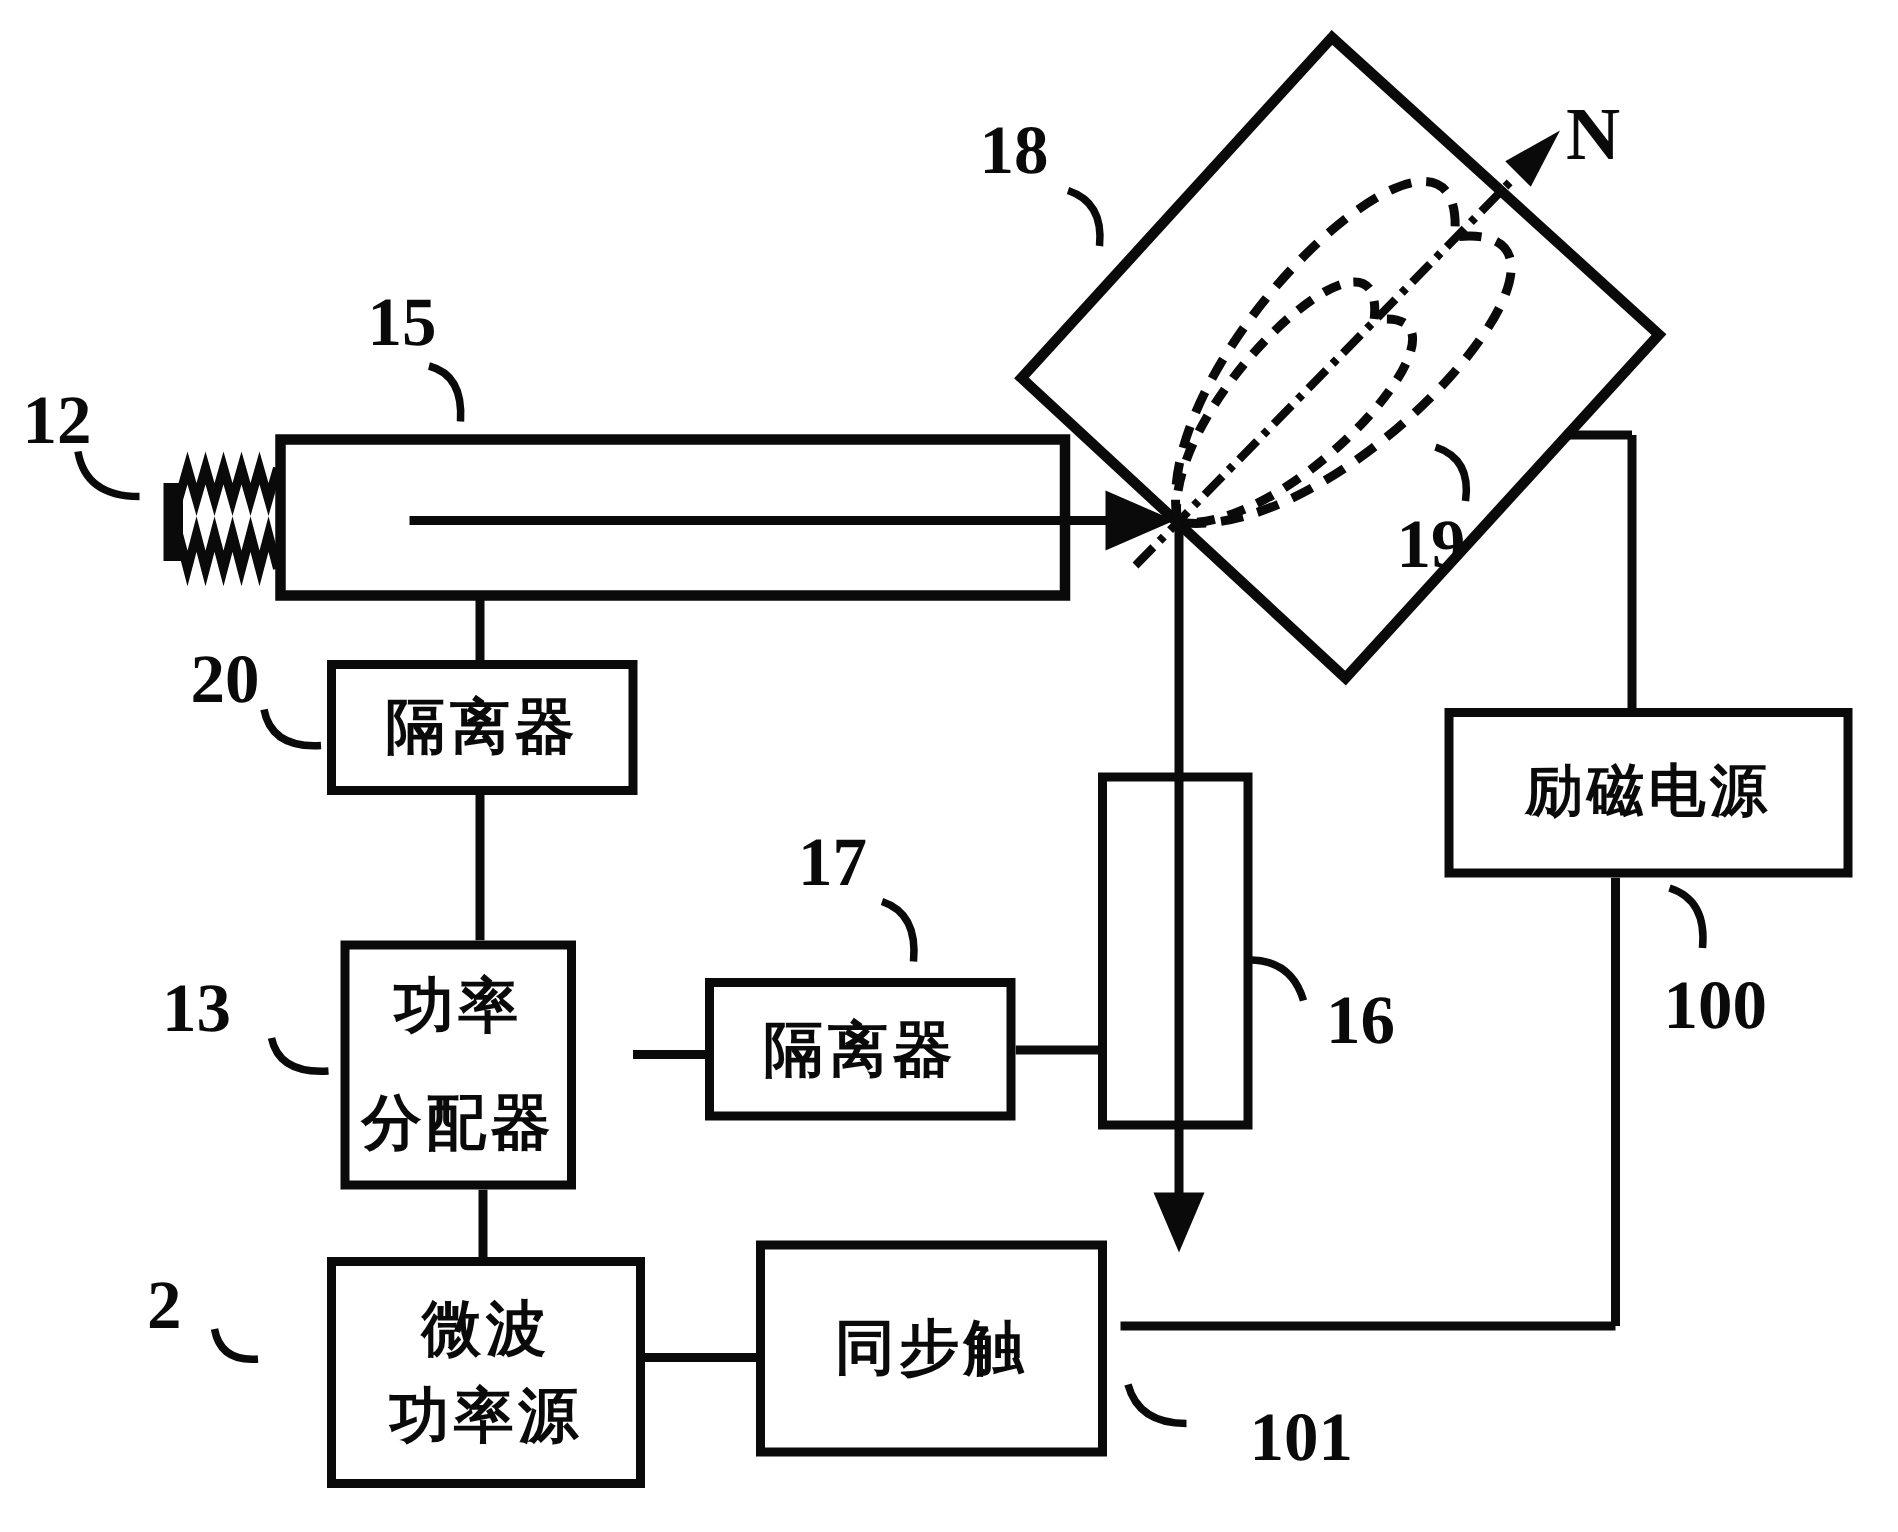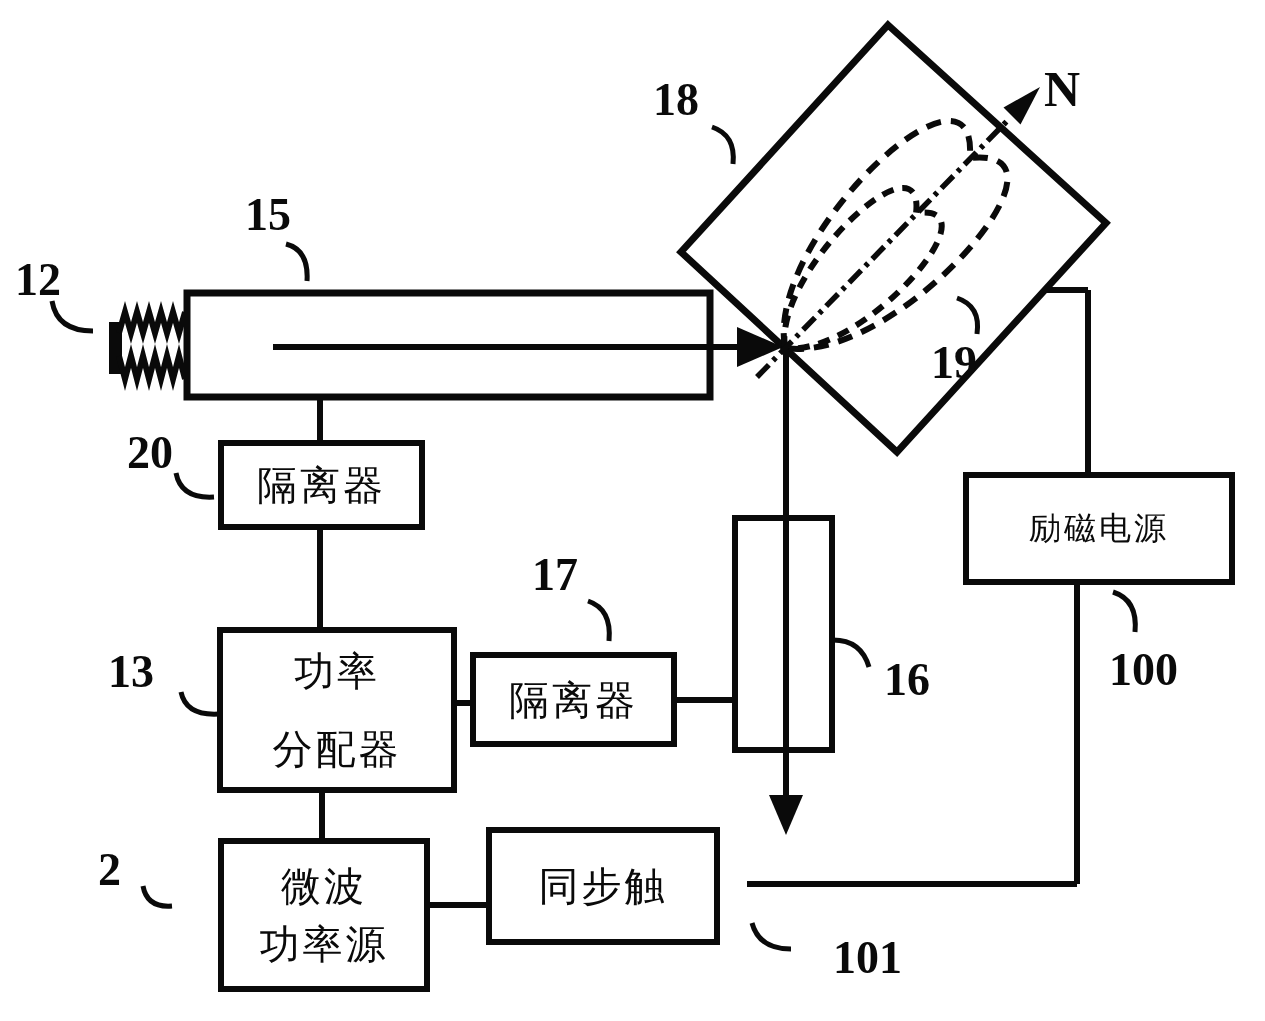--- a/index.html
+++ b/index.html
@@ -4,30 +4,30 @@
 <style>
   html,body{margin:0;padding:0;background:#fff;}
   #canvas{
     position:relative;width:1265px;height:1021px;background:#ffffff;
     font-family:"Liberation Sans",sans-serif;overflow:hidden;
   }
   #diagram-svg{position:absolute;left:0;top:0;}
   .block{
     position:absolute;box-sizing:border-box;border:6px solid #0a0a0a;background:#ffffff;
     display:flex;flex-direction:column;align-items:center;justify-content:center;
-    font-weight:normal;color:#0a0a0a;text-align:right;
+    font-weight:bold;color:#0a0a0a;text-align:right;
     font-family:"Liberation Sans",sans-serif;
   }
   .block .ln{line-height:1.45;letter-spacing:3px;white-space:nowrap;}
   .ref{
     position:absolute;font-family:"Liberation Serif",serif;font-weight:bold;
     color:#0a0a0a;line-height:1;white-space:nowrap;
   }
   .fs40{font-size:40px;}
-  .fs38{font-size:32px;}
+  .fs38{font-size:38px;}
   .fs46{font-size:46px;text-align:center;}
   .fs50{font-size:50px;}
 </style>
 </head>
 <body>
 
 <div id="canvas">
 
   <svg id="diagram-svg" width="1265" height="1021" viewBox="0 0 1265 1021">
 
@@ -76,39 +76,39 @@
       <path d="M957,298 Q981,306 977,334"></path>
       <path d="M1113,592 Q1138,600 1135,632"></path>
       <path d="M752,923 Q759,949 791,949"></path>
     </g>
   </svg>
 
   <div class="block fs40" style="left:218px;top:440px;width:207px;height:90px;">
     <div class="ln">隔离器</div>
   </div>
 
-  <div class="block fs40" style="left:217px;top:627px;width:240px;height:166px;gap:20px;">
+  <div class="block fs40" style="left:227px;top:627px;width:157px;height:166px;gap:20px;">
     <div class="ln">功率</div>
     <div class="ln">分配器</div>
   </div>
 
   <div class="block fs40" style="left:218px;top:838px;width:212px;height:154px;">
     <div class="ln">微波</div>
     <div class="ln">功率源</div>
   </div>
 
   <div class="block fs40" style="left:470px;top:652px;width:207px;height:95px;">
     <div class="ln">隔离器</div>
   </div>
 
   <div class="block fs38" style="left:963px;top:472px;width:272px;height:113px;">
     <div class="ln">励磁电源</div>
   </div>
 
-  <div class="block fs40" style="left:486px;top:827px;width:234px;height:118px;">
+  <div class="block fs40" style="left:504px;top:827px;width:234px;height:144px;">
     <div class="ln">同步触</div>
   </div>
 
   <div class="ref fs46" style="left:15px;top:257px;">12</div>
   <div class="ref fs46" style="left:245px;top:192px;">15</div>
   <div class="ref fs46" style="left:127px;top:430px;">20</div>
   <div class="ref fs46" style="left:108px;top:649px;">13</div>
   <div class="ref fs46" style="left:98px;top:847px;">2</div>
   <div class="ref fs46" style="left:532px;top:552px;">17</div>
   <div class="ref fs46" style="left:884px;top:657px;">16</div>

